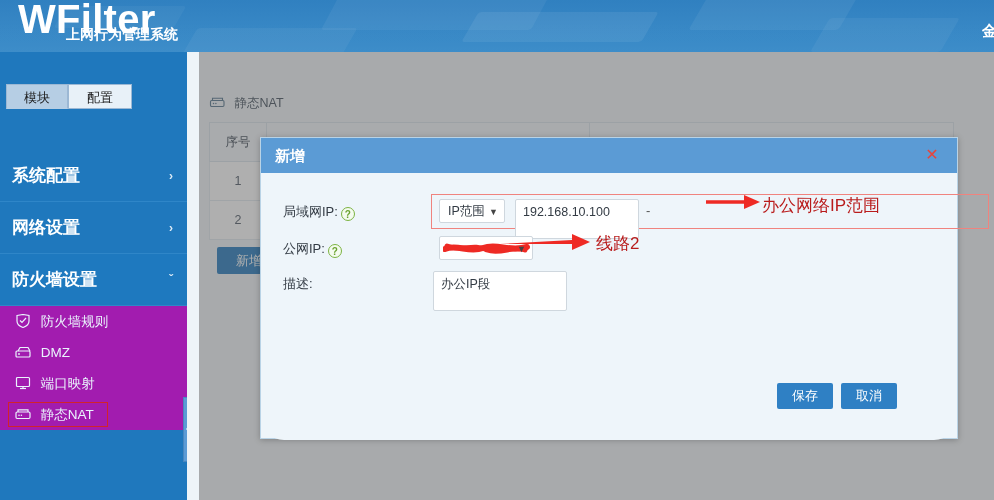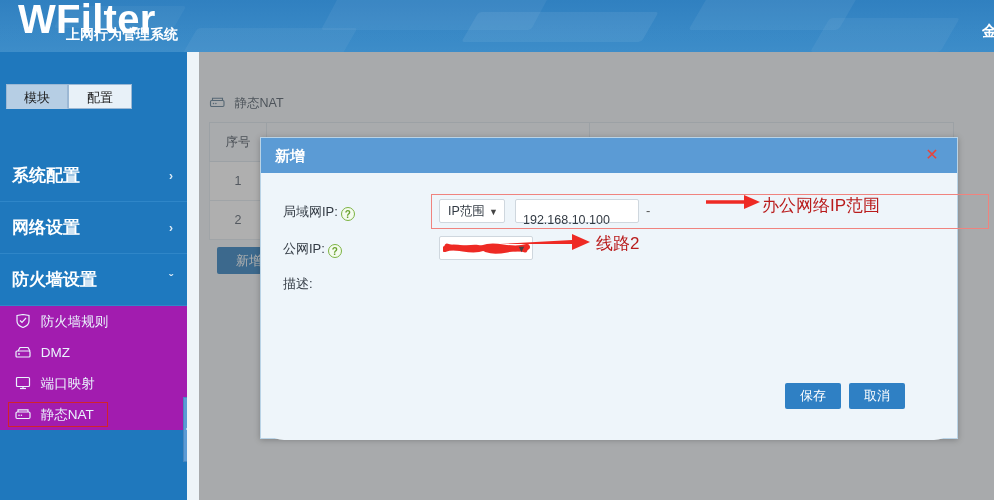--- a/index.html
+++ b/index.html
@@ -139,42 +139,42 @@
     position:absolute;left:0;top:0;width:108px;height:26px;line-height:26px;
     font-size:13px;color:#333b44;text-align:left;white-space:nowrap;
   }
   .qmark{
     display:inline-block;width:14px;height:14px;line-height:13px;border-radius:50%;
     border:1px solid #7cb342;color:#6aa331;font-size:10px;font-weight:bold;
     text-align:center;vertical-align:-2px;margin-left:3px;background:#f4fbef;
     box-sizing:border-box;
   }
   .fld{
-    position:absolute;top:0;height:24px;line-height:24px;box-sizing:border-box;
+    position:absolute;top:0;height:40px;line-height:24px;box-sizing:border-box;
     background:#ffffff;border:1px solid #cfd7de;border-radius:2px;
-    font-size:12.5px;color:#333b44;padding:8px 7px;
+    font-size:12.5px;color:#333b44;padding:0 7px;
   }
   .sel{
     position:absolute;top:0;height:24px;line-height:22px;box-sizing:border-box;
     background:#ffffff;border:1px solid #cfd7de;border-radius:2px;
     font-size:12.5px;color:#333b44;padding:0 18px 12px 8px;
   }
   .sel .caret{position:absolute;right:6px;top:0;font-size:9px;line-height:24px;color:#444;}
   .dash{position:absolute;top:0;line-height:24px;font-size:13px;color:#555;}
   #lan-highlight{
     position:absolute;left:148px;top:-5px;width:558px;height:35px;
     border:1.3px solid #f0837e;box-sizing:border-box;pointer-events:none;
   }
   #wan-redact{
     position:absolute;left:3px;top:3px;width:88px;height:17px;pointer-events:none;
   }
   .btnrow{position:absolute;left:0;top:210px;width:698px;height:26px;}
   .mbtn{
     position:absolute;top:0;width:56px;height:26px;line-height:26px;text-align:center;
-    background:#2f80c4;color:#ffffff;font-size:13px;border-radius:2px;margin-left:8px;
+    background:#2f80c4;color:#ffffff;font-size:13px;border-radius:2px;
   }
   
   .anno-text{position:absolute;color:#b91c1c;font-size:17px;white-space:nowrap;}
   .arrow-svg{position:absolute;}
 </style>
 </head>
 <body>
 
 <div id="app-header">
   <div class="hdr-shape s1"></div>
@@ -343,20 +343,21 @@
             <path d="M2 9 C14 4, 26 13, 40 8 C54 3, 66 12, 84 7" stroke="#ee2a24" stroke-width="6" fill="none" stroke-linecap="round"></path>
             <path d="M4 6 C18 12, 30 3, 44 10 C58 15, 70 5, 82 10" stroke="#ee2a24" stroke-width="5" fill="none" stroke-linecap="round"></path>
           </svg>
         </span>
         <span class="caret">▼</span>
       </span>
     </div>
 
     <div class="frow" style="top:98px;width:660px;">
       <span class="flabel">描述:</span>
+      <span class="fld" style="left:150px;width:134px;">办公IP段</span>
     </div>
 
     <div class="btnrow">
       <span class="mbtn" style="left:516px;">保存</span>
       <span class="mbtn" style="left:580px;">取消</span>
     </div>
 
   </div>
 </div>
 

